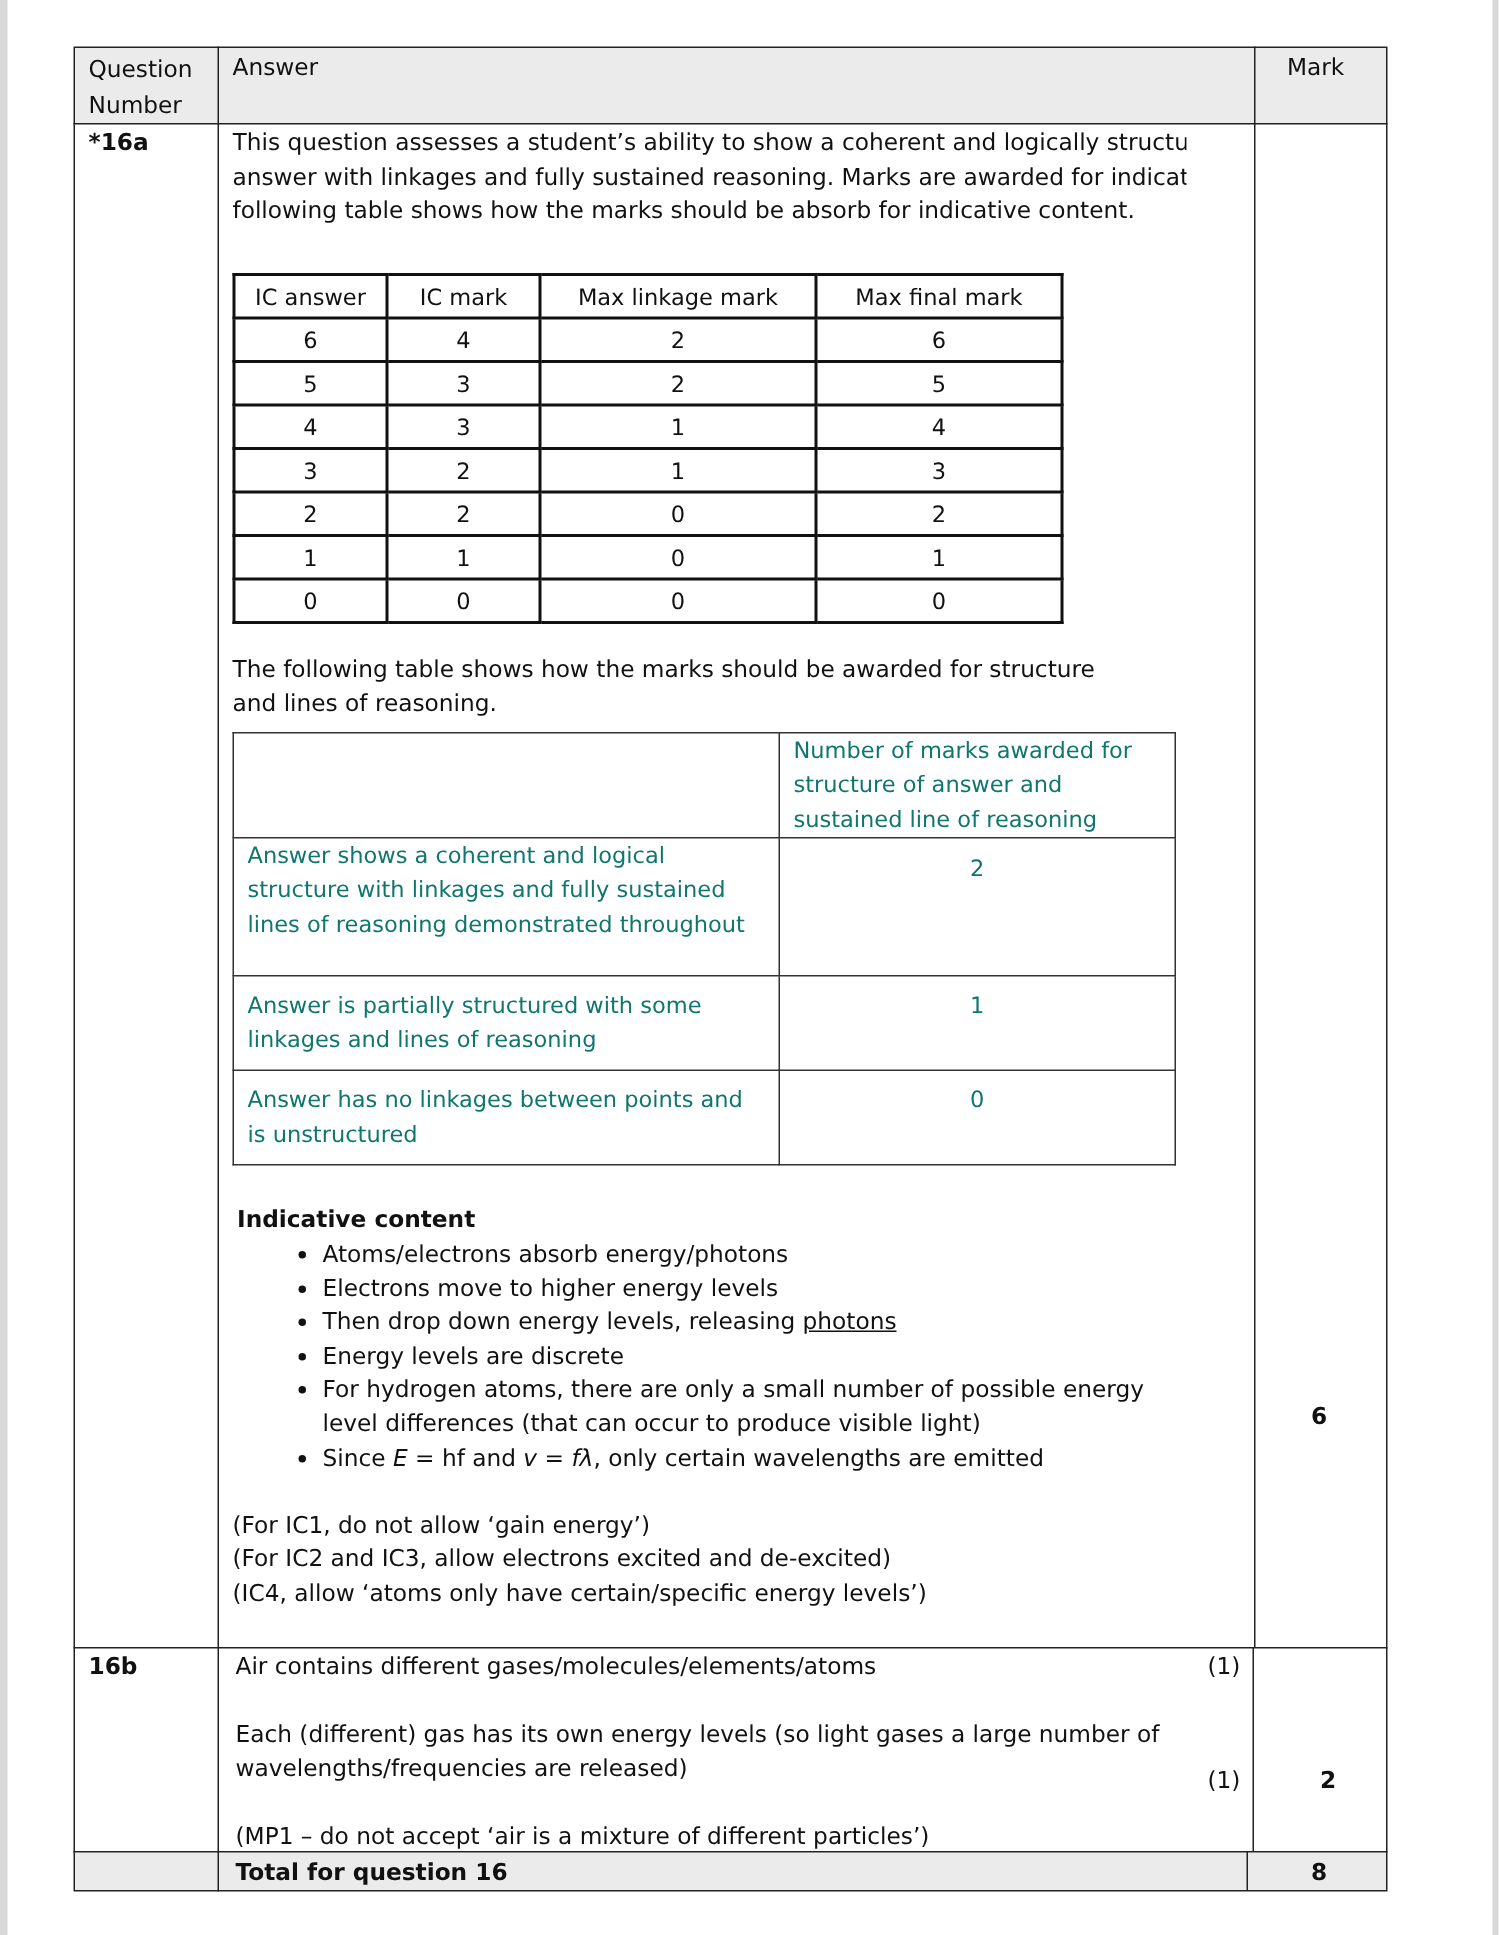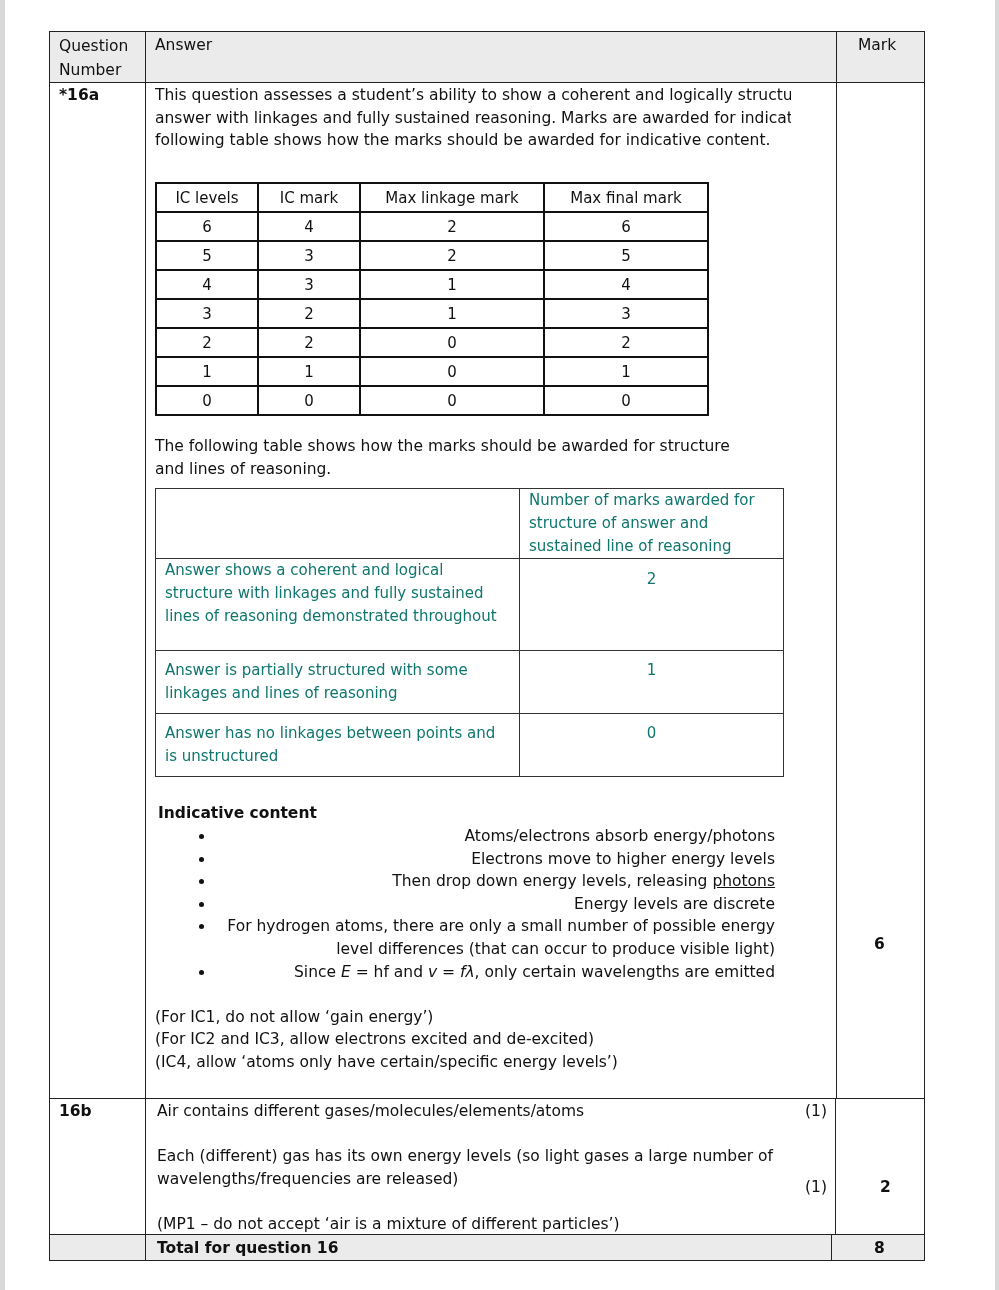--- a/index.html
+++ b/index.html
@@ -13,21 +13,21 @@
   .border { border: 1px solid #222; box-sizing: border-box; }
   .hdr { background: #ebebeb; }
   .t { position: absolute; white-space: nowrap; line-height: 22.5px; }
   .bold { font-weight: bold; text-align: right; }
   .line { position: absolute; background: #222; }
   table.ic { position: absolute; left: 155px; top: 182px; border-collapse: collapse; font-size: 15px; }
   table.ic td { border: 2px solid #111; text-align: center; height: 27px; padding: 0; }
   table.st { position: absolute; left: 155px; top: 488px; border-collapse: collapse; font-size: 15px; color: #0f766e; }
   table.st td { border: 1px solid #333; vertical-align: top; padding: 0 9px; line-height: 23px; }
   ul.ind { position: absolute; left: 158px; top: 825px; margin: 0; padding: 0 0 0 57px; list-style: disc; line-height: 22.6px; }
-  ul.ind li { padding-left: 0; text-align: right; }
+  ul.ind li { padding-left: 0; }
 </style>
 </head>
 <body>
 
 <div class="left-bar"></div>
 <div class="right-bar"></div>
 
 <div class="abs border" style="left:49px;top:31px;width:876px;height:1230px;"></div>
 
 <div class="abs hdr" style="left:50px;top:32px;width:874px;height:50px;"></div>
@@ -45,27 +45,27 @@
 <div class="line" style="left:831px;top:1234px;width:1px;height:26px;"></div>
 
 <div class="t" style="left:59px;top:34px;line-height:24px;white-space:normal;width:84px;">Question Number</div>
 <div class="t" style="left:155px;top:34px;">Answer</div>
 <div class="t" style="left:858px;top:34px;">Mark</div>
 
 <div class="t bold" style="left:59px;top:84px;">*16a</div>
 <div class="abs" style="left:155px;top:84px;width:636px;overflow:hidden;">
   <div class="t" style="position:relative;">This question assesses a student’s ability to show a coherent and logically structur</div>
   <div class="t" style="position:relative;">answer with linkages and fully sustained reasoning. Marks are awarded for indicat</div>
-  <div class="t" style="position:relative;">following table shows how the marks should be awarded for indicative content.</div>
+  <div class="t" style="position:relative;">following table shows how the marks should be absorb for indicative content.</div>
 </div>
 
 <table class="ic">
   <tbody>
       <tr>
-    <td style="width:100px">IC levels</td>
+    <td style="width:100px">IC answer</td>
     <td style="width:100px">IC mark</td>
     <td style="width:182px">Max linkage mark</td>
     <td style="width:162px">Max final mark</td>
   </tr>
   <tr>
         <td>6</td>
         <td>4</td>
         <td>2</td>
         <td>6</td>
       </tr>

